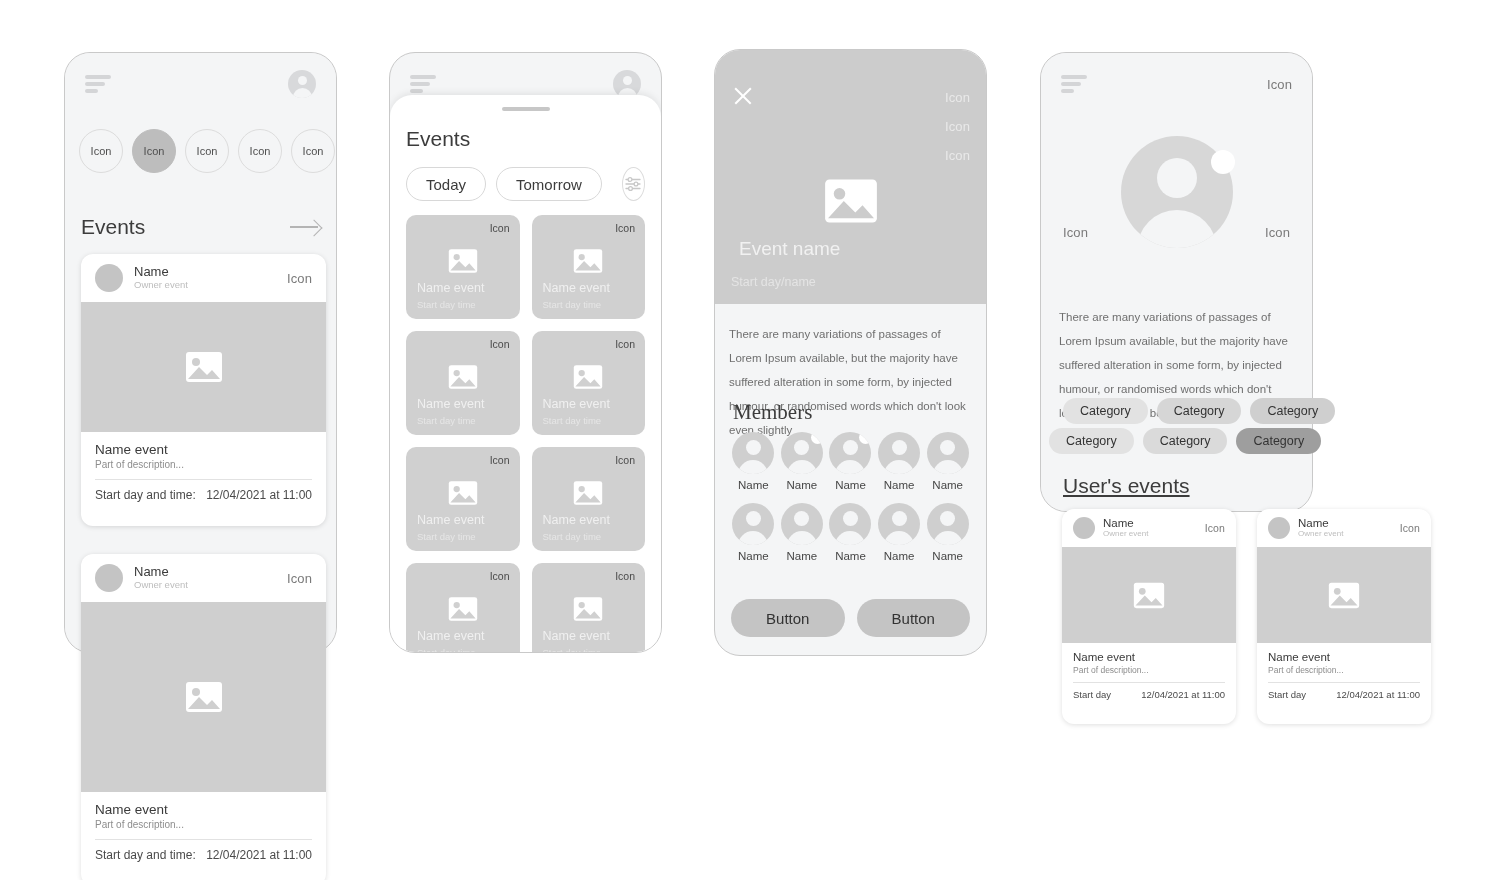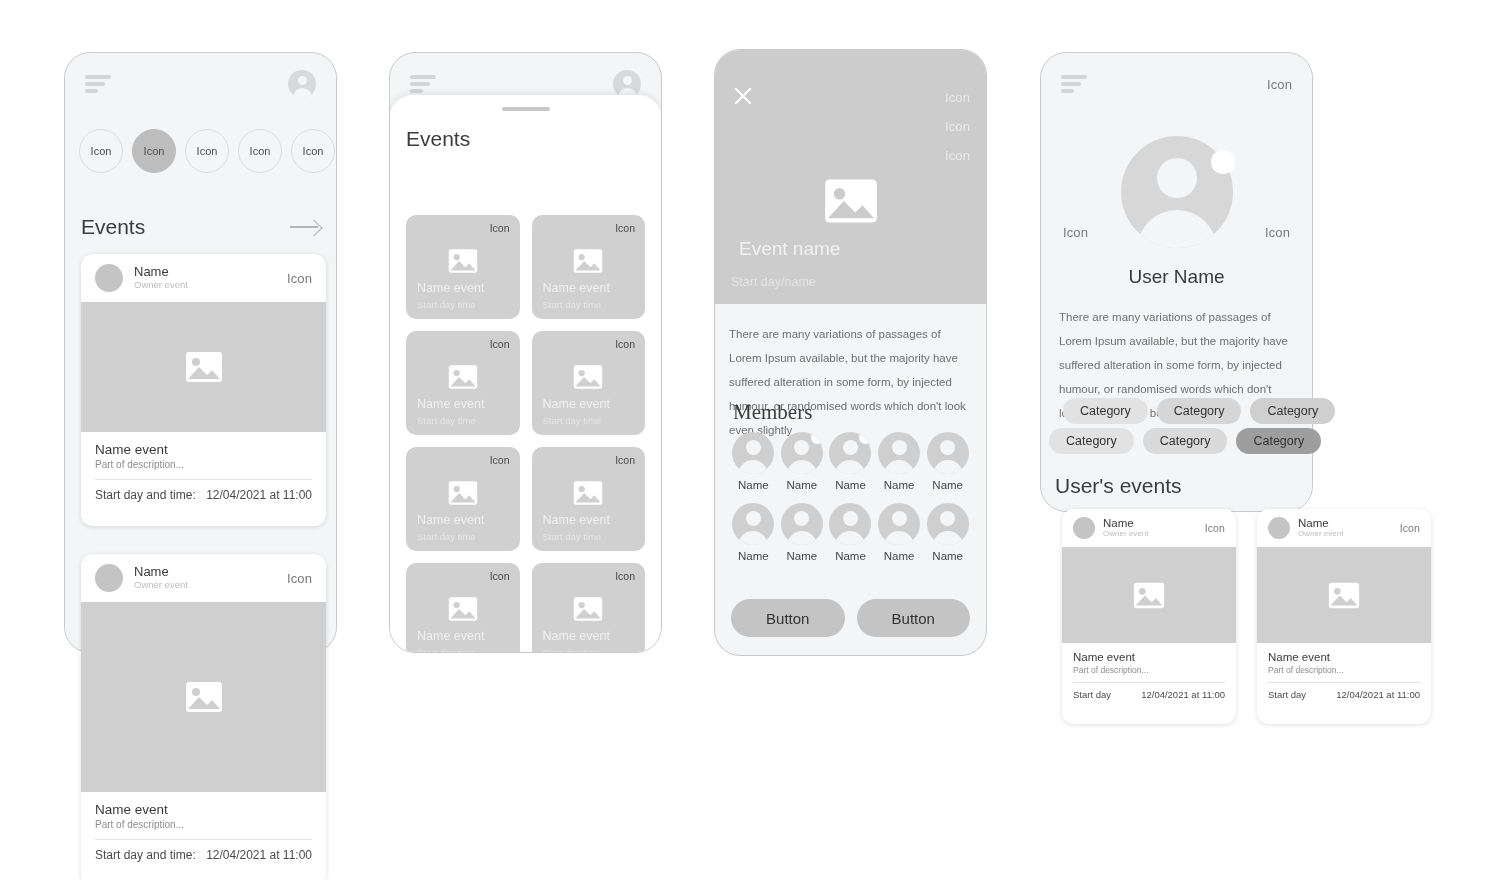--- a/index.html
+++ b/index.html
@@ -244,20 +244,41 @@
           <i></i>
         </div>
       <div class="avatar-ic"></div>
     </div>
 
     <div class="sheet">
       <div class="grabber"></div>
 
       <div style="position:absolute; left:16px; top:32px;" class="sec-title">Events</div>
 
+      <div style="position:absolute; left:16px; right:16px; top:72px; display:flex; align-items:center; gap:10px;">
+        <div class="pill">
+            <span>Today</span>
+          </div>
+        <div class="pill">
+            <span>Tomorrow</span>
+          </div>
+        <div style="flex:1"></div>
+        <div class="filter-btn">
+          <svg width="18" height="18" viewBox="0 0 18 18">
+            <g stroke="#c8c8c8" stroke-width="1.3" stroke-linecap="round">
+              <line x1="2" y1="4.5" x2="16" y2="4.5"></line>
+              <line x1="2" y1="9" x2="16" y2="9"></line>
+              <line x1="2" y1="13.5" x2="16" y2="13.5"></line>
+            </g>
+            <circle cx="6" cy="4.5" r="1.9" fill="#ffffff" stroke="#c8c8c8" stroke-width="1.3"></circle>
+            <circle cx="12" cy="9" r="1.9" fill="#ffffff" stroke="#c8c8c8" stroke-width="1.3"></circle>
+            <circle cx="6.5" cy="13.5" r="1.9" fill="#ffffff" stroke="#c8c8c8" stroke-width="1.3"></circle>
+          </svg>
+        </div>
+      </div>
 
       <div style="position:absolute; left:16px; right:16px; top:120px; bottom:0; display:grid; grid-template-columns:1fr 1fr; gap:12px; grid-auto-rows:104px;">
 
         <div class="tile">
           <div class="tile-ic">Icon</div>
           <svg class="tile-ph" width="30" height="26" viewBox="0 0 38 32">
               <rect x="1" y="1" width="36" height="30" rx="3" fill="#ffffff"></rect>
               <circle cx="11" cy="11" r="4" fill="#d0d0d0"></circle>
               <path d="M3 28 L14 16 L22 24 L27 19 L35 28 Z" fill="#d0d0d0"></path>
             </svg>
@@ -440,25 +461,24 @@
       </div>
 
       <div style="position:absolute; left:50%; top:83px; transform:translateX(-50%);">
         <div class="big-av"></div>
         <span class="big-badge" style="right:-2px; top:14px;"></span>
       </div>
 
       <div class="icon-word" style="position:absolute; left:22px; top:172px;">Icon</div>
       <div class="icon-word" style="position:absolute; right:22px; top:172px;">Icon</div>
 
-      <div style="position:absolute; left:0; right:0; top:213px; text-align:center; font-size:19px; color:#3a3a3a;">User Name</div>
 
       <div class="body-txt" style="left:18px; right:18px; top:252px;">There are many variations of passages of Lorem Ipsum available, but the majority have suffered alteration in some form, by injected humour, or randomised words which don't look even slightly believable.</div>
 
-      <div class="sec-title" style="position:absolute; left:14px; top:421px;">User's events</div>
+      <div class="sec-title" style="position:absolute; left:22px; top:421px;text-decoration:underline;">User's events</div>
     </div>
 
     <div style="position:absolute; left:22px; top:345px; display:flex; gap:9px; white-space:nowrap;">
       <div class="cat" style="background:#e2e2e2;">
           <span>Category</span>
         </div>
       <div class="cat" style="background:#d6d6d6;">
           <span>Category</span>
         </div>
       <div class="cat" style="background:#cfcfcf;">

